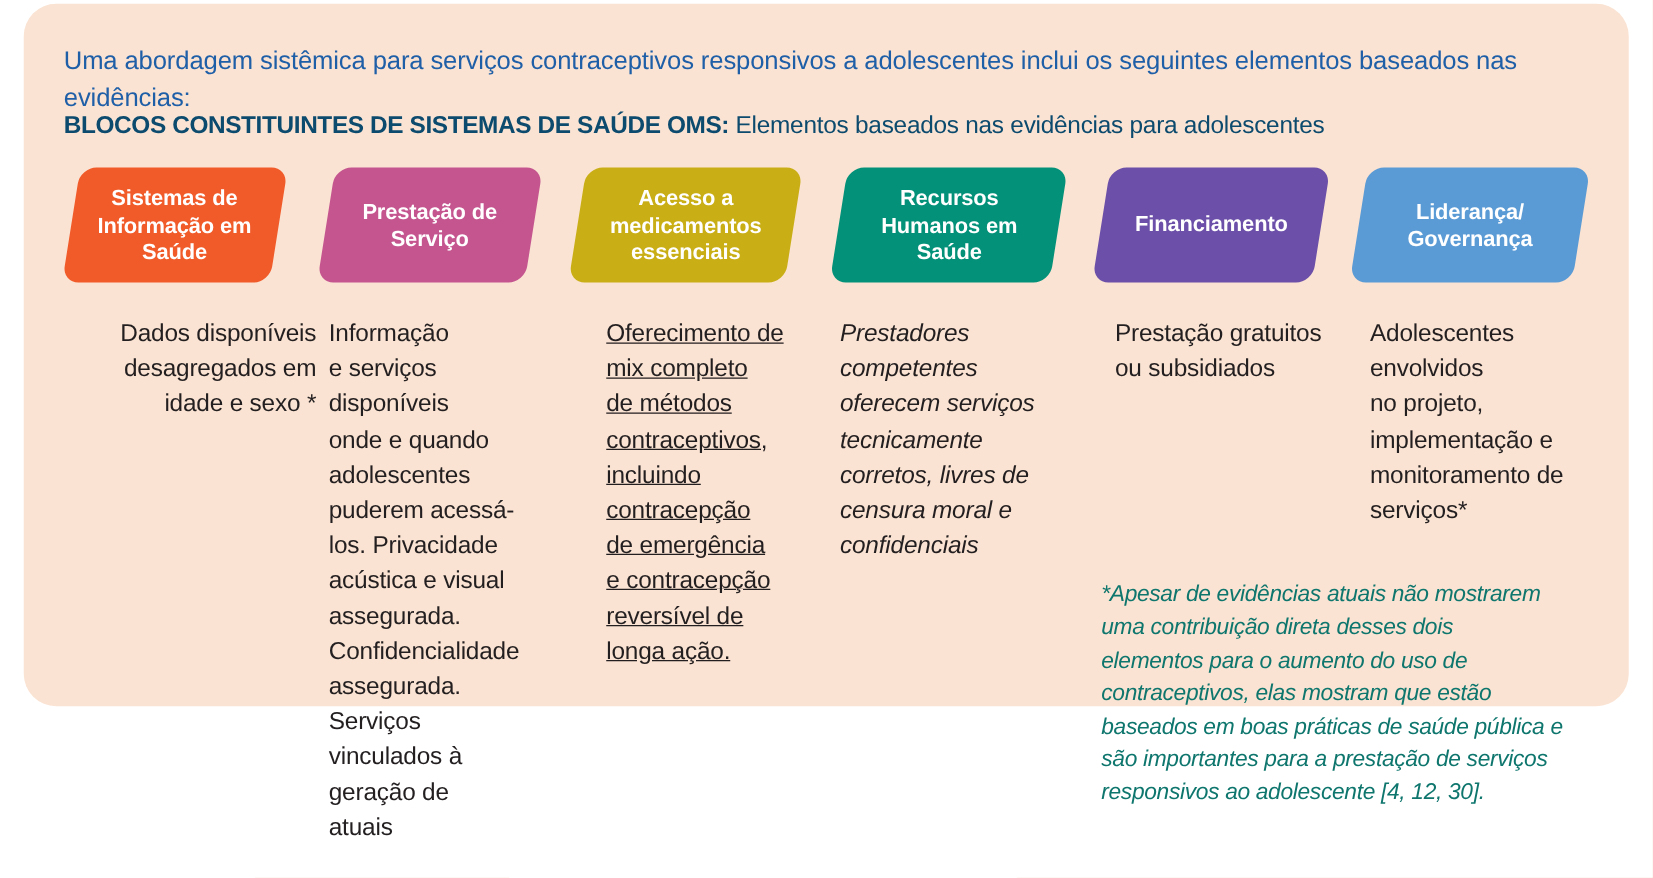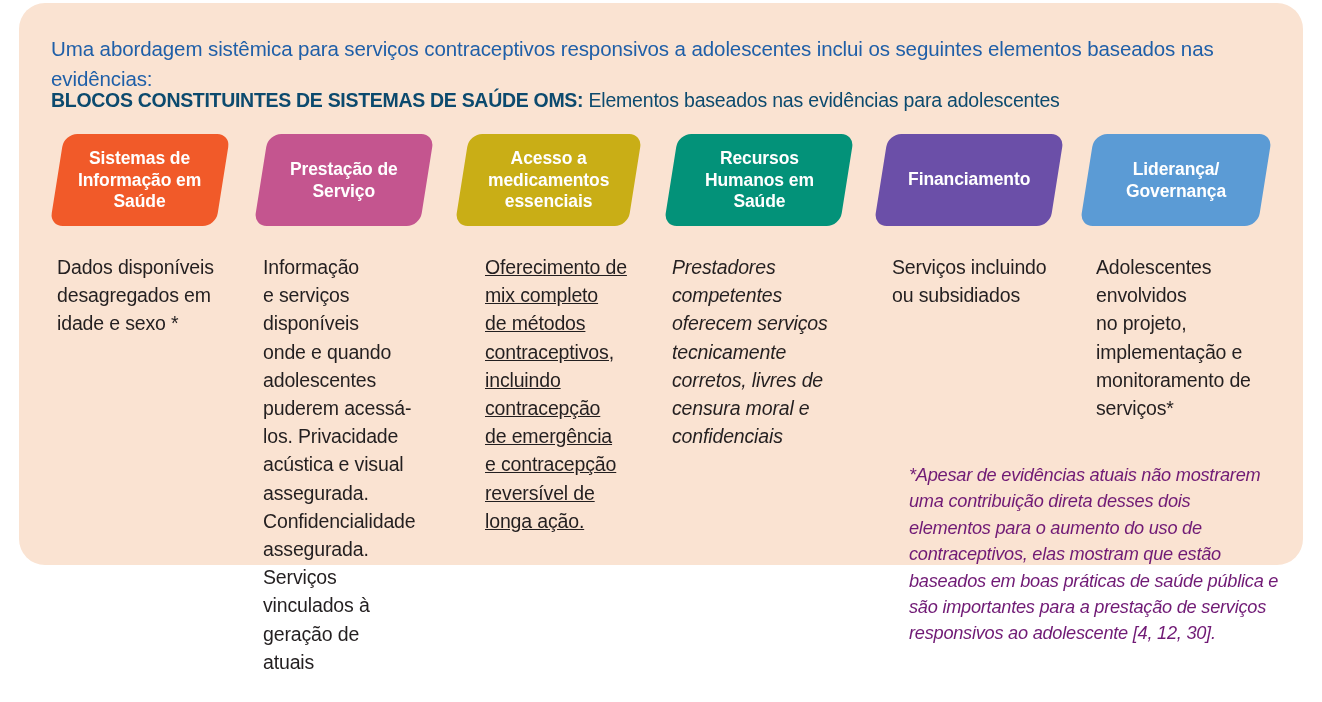--- a/index.html
+++ b/index.html
@@ -99,21 +99,21 @@
   }
   .col {
     position: absolute;
     top: 0;
     color: #231F20;
     font-size: 19.5px;
     line-height: 28.2px;
     letter-spacing: -0.15px;
     white-space: pre-line;
   }
-  .col.c0 { left: 38px;   width: 196px; }
+  .col.c0 { left: 38px;   width: 196px; text-align: right; }
   .col.c1 { left: 244px;  width: 182px; }
   .col.c2 { left: 466px;  width: 185px; text-decoration: underline; }
   .col.c3 { left: 653px;  width: 200px; font-style: italic; }
   .col.c4 { left: 873px;  width: 185px; }
   .col.c5 { left: 1077px; width: 190px; }
 
   
   #footnote {
     position: absolute;
     left: 862px;
@@ -196,31 +196,31 @@
 e contracepção
 reversível de
 longa ação.</div>
     <div class="col c3">Prestadores
 competentes
 oferecem serviços
 tecnicamente
 corretos, livres de
 censura moral e
 confidenciais</div>
-    <div class="col c4">Serviços incluindo
+    <div class="col c4">Prestação gratuitos
 ou subsidiados</div>
     <div class="col c5">Adolescentes
 envolvidos
 no projeto,
 implementação e
 monitoramento de
 serviços*</div>
   </div>
 
-  <div id="footnote" style="color: #701a75; margin-left: 28px;">*Apesar de evidências atuais não mostrarem
+  <div id="footnote" style="color: #0f766e;">*Apesar de evidências atuais não mostrarem
 uma contribuição direta desses dois
 elementos para o aumento do uso de
 contraceptivos, elas mostram que estão
 baseados em boas práticas de saúde pública e
 são importantes para a prestação de serviços
 responsivos ao adolescente [4, 12, 30].</div>
 
 </div>
 
 </body></html>

